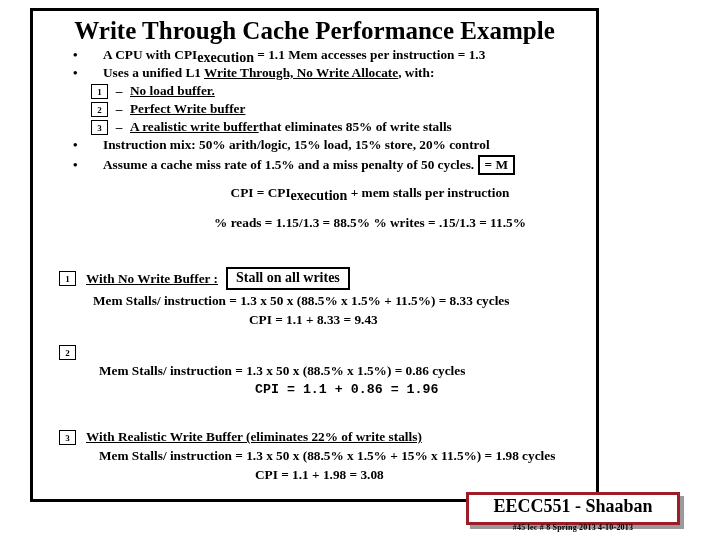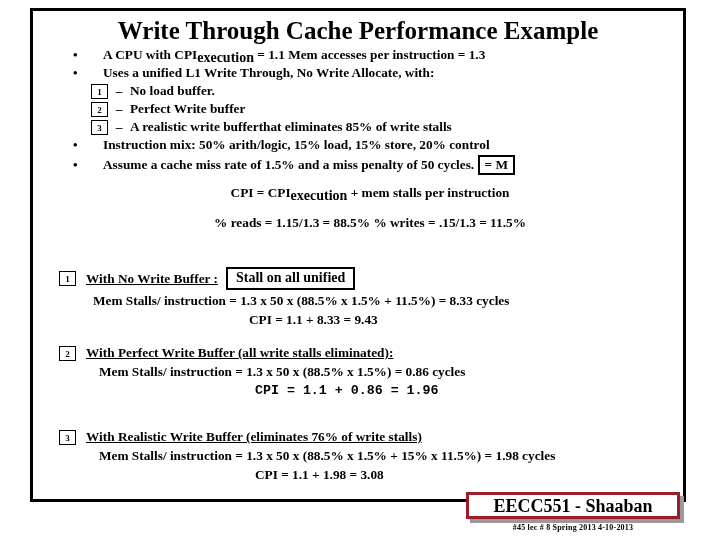--- a/index.html
+++ b/index.html
@@ -14,21 +14,21 @@
     overflow: hidden;
     font-family: "Liberation Serif", "DejaVu Serif", serif;
     color: #000000;
   }
 
   
   .slide-frame {
     position: absolute;
     left: 30px;
     top: 8px;
-    width: 656px;
+    width: 569px;
     height: 494px;
     border: 3px solid #000000;
     box-sizing: border-box;
     background: #ffffff;
   }
 
   .title {
     position: absolute;
     left: 0;
     top: 6px;
@@ -65,21 +65,21 @@
   .bullet-text { flex: 1 1 auto; }
 
   sub {
     font-size: 14px;
     vertical-align: baseline;
     position: relative;
     top: 3px;
     font-weight: bold;
   }
 
-  .u { }
+  .u { text-decoration: underline; }
 
   
   .numbox {
     display: inline-block;
     border: 1.5px solid #000;
     width: 17px;
     height: 15px;
     line-height: 14px;
     text-align: center;
     font-size: 9px;
@@ -153,21 +153,21 @@
     font-size: 14px;
     font-weight: bold;
   }
 
   
   .footer-stamp {
     position: absolute;
     left: 466px;
     top: 492px;
     width: 214px;
-    height: 27px;
+    height: 33px;
     box-sizing: border-box;
     border: 3px solid #9e1b28;
     background: #ffffff;
     box-shadow: 4px 4px 0 0 #9a9a9a;
     text-align: center;
     line-height: 22px;
     font-size: 18px;
     font-weight: bold;
     font-family: "Liberation Serif", "DejaVu Serif", serif;
   }
@@ -234,39 +234,38 @@
     <div class="centerline" style="margin-top:10px;"><span>CPI =   CPI</span><sub>execution</sub><span>   +    mem stalls per instruction</span></div>
 
     <div class="centerline" style="margin-top:14px;">% reads =  1.15/1.3 =   88.5%          % writes =  .15/1.3 =  11.5%</div>
 
   </div>
 
   <div class="case" style="top:256px;">
     <div class="case-head">
       <span class="numbox">1</span>
       <span class="headtext">With No Write Buffer :</span>
-      <span class="stall-box">Stall on all unified</span>
+      <span class="stall-box">Stall on all writes</span>
     </div>
     <div class="case-line indent-1">Mem Stalls/ instruction  =   1.3 x 50  x  (88.5%  x  1.5%  +  11.5%) = 8.33 cycles</div>
     <div class="case-line indent-2">CPI =  1.1  + 8.33 =   9.43</div>
   </div>
 
   <div class="case" style="top:334px;">
     <div class="case-head">
       <span class="numbox">2</span>
-      <span class="headtext">With Perfect Write Buffer (all write stalls eliminated):</span>
     </div>
     <div class="case-line indent-3">Mem Stalls/ instruction  =   1.3 x 50  x  (88.5%  x  1.5%) = 0.86 cycles</div>
     <div class="case-line indent-4">CPI =  1.1  + 0.86 =   1.96</div>
   </div>
 
   <div class="case" style="top:418px;">
     <div class="case-head">
       <span class="numbox">3</span>
-      <span class="headtext">With Realistic Write Buffer (eliminates 76% of write stalls)</span>
+      <span class="headtext">With Realistic Write Buffer (eliminates 22% of write stalls)</span>
     </div>
     <div class="case-line indent-5">Mem Stalls/ instruction  =   1.3 x 50  x  (88.5%  x  1.5%  +  15% x 11.5%) = 1.98 cycles</div>
     <div class="case-line indent-6">CPI =  1.1  + 1.98 =   3.08</div>
   </div>
 
 </div>
 
 <div class="footer-stamp">EECC551 - Shaaban</div>
 <div class="footer-caption">#45  lec # 8   Spring 2013  4-10-2013</div>
 

